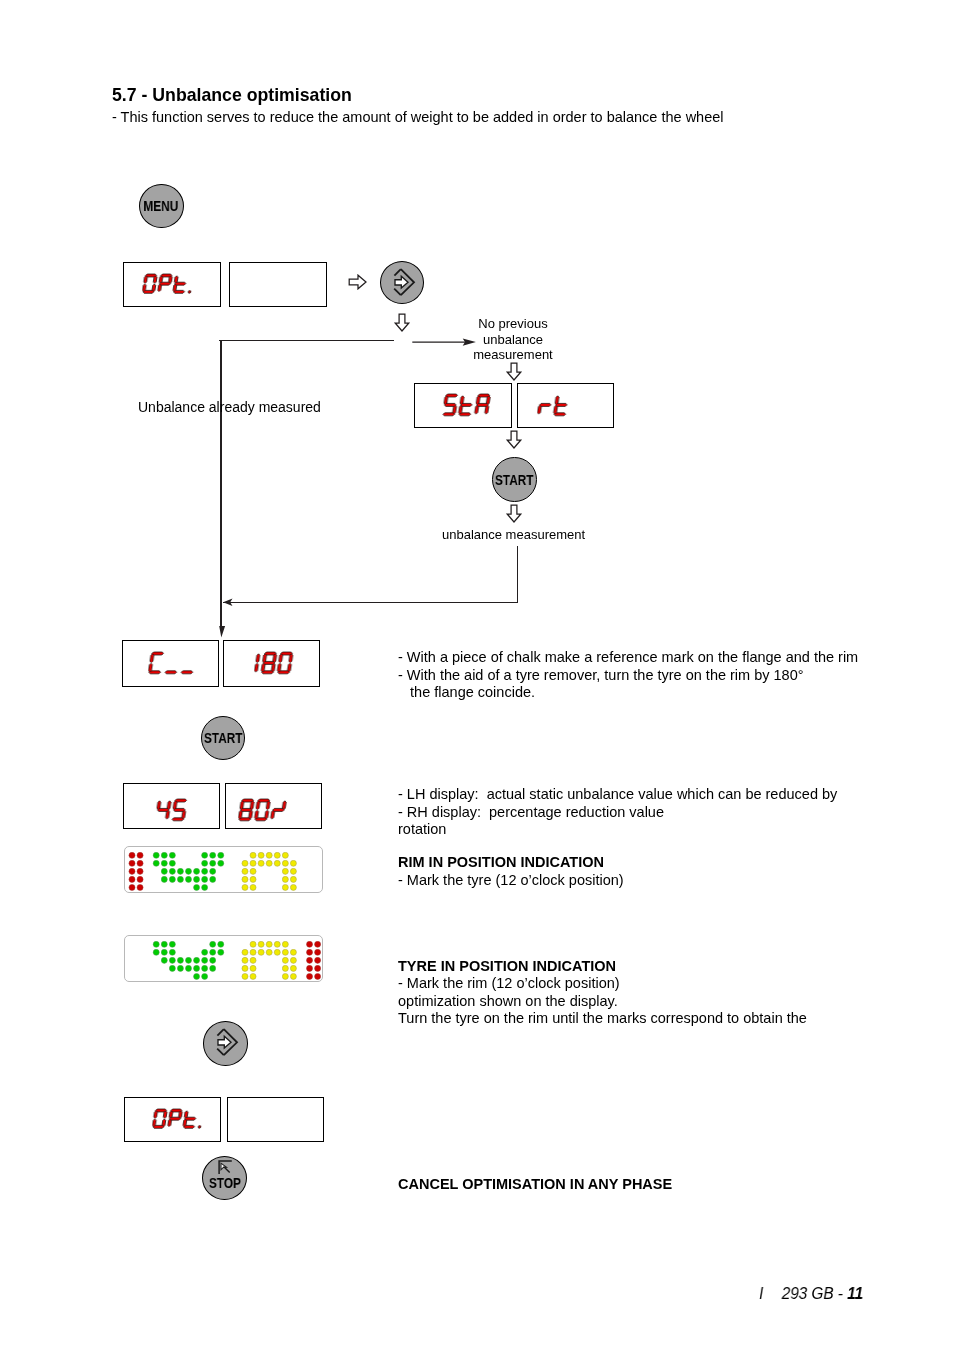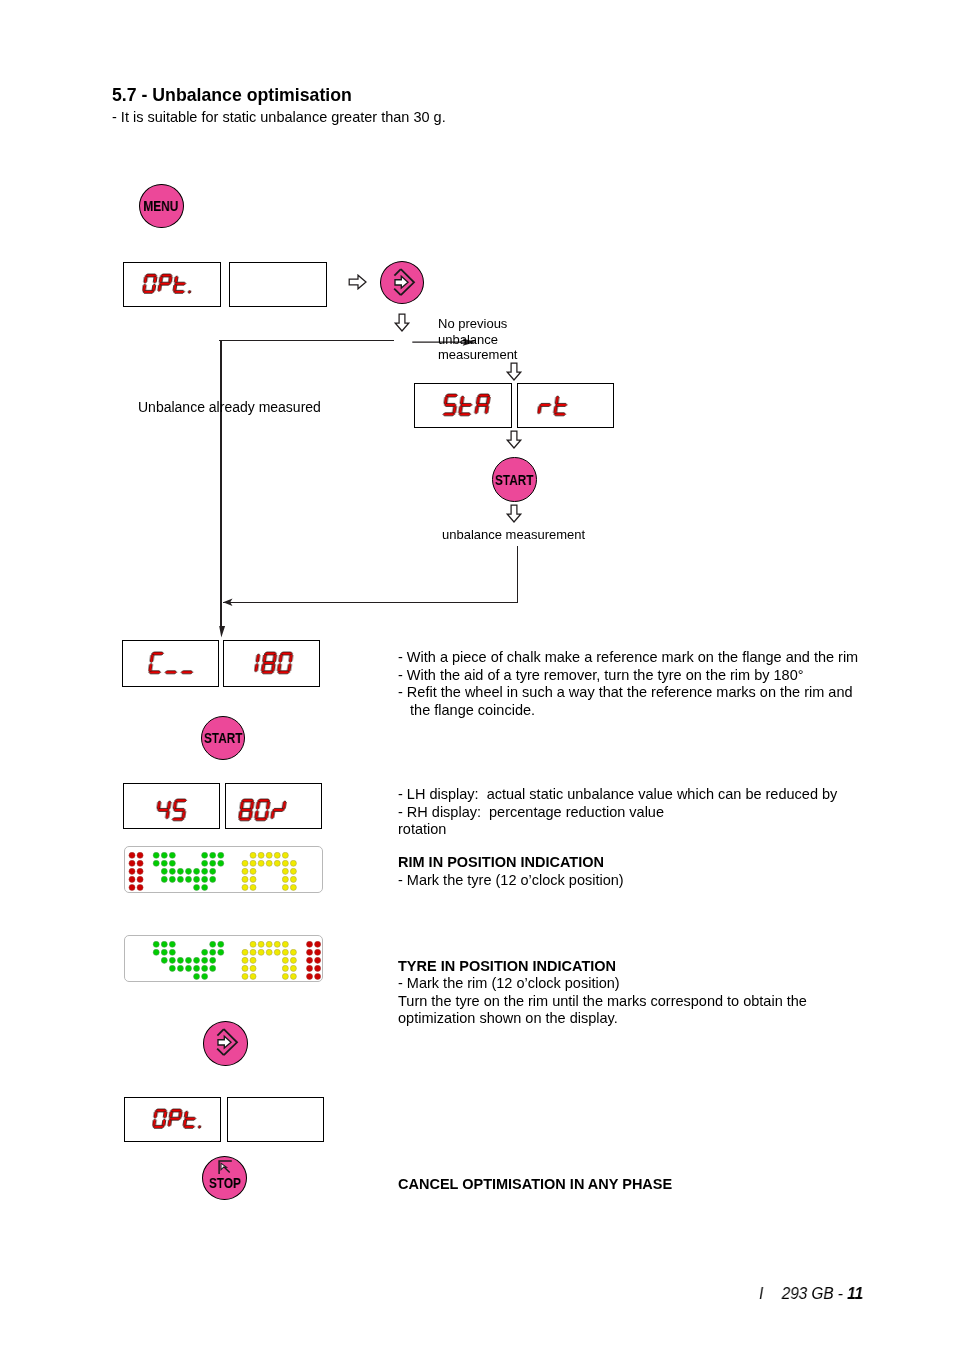--- a/index.html
+++ b/index.html
@@ -1,34 +1,34 @@
 <!DOCTYPE html>
 <html><head>
 <meta charset="utf-8">
 <title>Unbalance optimisation</title>
 <style>
   html,body{margin:0;padding:0;}
   body{width:954px;height:1351px;background:#ffffff;font-family:"Liberation Sans",sans-serif;color:#000;position:relative;overflow:hidden;}
   .abs{position:absolute;}
   body *{will-change:transform;}
   .seg-box{position:absolute;border:1.6px solid #000;background:#fff;box-sizing:border-box;}
-  .btn{position:absolute;border:1.4px solid #000;border-radius:50%;box-sizing:border-box;background:#ec4899;
+  .btn{position:absolute;border:1.4px solid #000;border-radius:50%;box-sizing:border-box;background:#a3a3a3;
        display:flex;align-items:center;justify-content:center;}
   .btn-lbl{font-weight:bold;font-size:15.5px;line-height:15.5px;transform:scaleX(0.764);display:block;white-space:nowrap;}
   .led-panel{position:absolute;border:1px solid #b8b8b8;border-radius:5px;background:#fff;box-sizing:border-box;}
   .line{position:absolute;background:#231f20;}
   .title{font-weight:bold;}
 </style>
 </head>
 <body>
 
 <div class="abs title" style="left:112.4px;top:85.5px;font-size:17.7px;line-height:18px;">5.7 - Unbalance optimisation</div>
 
 <div class="abs" style="left:112.3px;top:108.2px;font-size:14.5px;line-height:18px;">
-  <div>- It is suitable for static unbalance greater than 30 g.</div>
+  <div>- This function serves to reduce the amount of weight to be added in order to balance the wheel</div>
 </div>
 
 <div class="btn" style="left:139.4px;top:184.2px;width:44.6px;height:44.2px;">
   <span class="btn-lbl">MENU</span>
 </div>
 
 <div class="seg-box" style="left:123px;top:262px;width:98px;height:45px;"></div>
 <div class="abs" id="seg-opt-top" style="left:142px;top:273px;"><svg width="55.3" height="21.3" viewBox="0 0 55.3 21.3" xmlns="http://www.w3.org/2000/svg">
       <g transform="translate(2.97,1) skewX(-8.75)">
         <polygon points="2.23,0.00 10.28,0.00 11.75,1.48 10.28,2.95 2.23,2.95 0.75,1.48" fill="#ed0000" stroke="#16100f" stroke-width="0.75" stroke-linejoin="miter"></polygon>
@@ -71,21 +71,21 @@
 <div class="line" style="left:219px;top:340.3px;width:175px;height:1.3px;"></div>
 <div class="line" style="left:220.3px;top:340.3px;width:1.7px;height:287px;"></div>
 <svg class="abs" style="left:410px;top:334px;" width="70" height="16" viewBox="0 0 70 16">
   <path d="M2.3 8.1 L58.0 8.1" stroke="#231f20" stroke-width="1.35" fill="none"></path>
   <path d="M52.7 4.5 L65.9 8.1 L52.7 11.8 L55.0 8.1 Z" fill="#231f20"></path>
 </svg>
 <svg class="abs" style="left:214px;top:624px;" width="16" height="16" viewBox="0 0 16 16">
   <path d="M3.5 2.0 L11.1 2.0 L7.3 13.6 L5.2 2.0 Z" fill="#231f20"></path>
 </svg>
 
-<div class="abs" style="left:438px;top:316px;width:150px;text-align:left;font-size:13px;line-height:15.6px;">
+<div class="abs" style="left:438px;top:316px;width:150px;text-align:center;font-size:13px;line-height:15.6px;">
   <div>No previous</div>
   <div>unbalance</div>
   <div>measurement</div>
 </div>
 
 <svg class="abs" style="left:506px;top:362px;" width="16" height="19" viewBox="0 0 16 19">
   <path d="M5.1 1.2 L10.9 1.2 L10.9 10.0 L14.8 10.0 L8.0 18.0 L1.2 10.0 L5.1 10.0 Z" fill="#ffffff" stroke="#231f20" stroke-width="1.25" stroke-linejoin="miter"></path>
 </svg>
 
 <div class="abs" style="left:138px;top:400px;font-size:14px;line-height:15.6px;">Unbalance already measured</div>
@@ -382,38 +382,37 @@
     <path d="M1.1 14.1 L1.1 1.1 L13.8 1.1" fill="none" stroke="#1a1a1a" stroke-width="1.5" stroke-linecap="butt"></path>
     <path d="M3.0 3.2 L3.0 9.8 L5.3 7.5 L8.6 7.3 Z" fill="#ffffff" stroke="#1a1a1a" stroke-width="1.05" stroke-linejoin="miter"></path>
     <path d="M5.6 6.6 L11.7 12.6" fill="none" stroke="#1a1a1a" stroke-width="1.45"></path>
   </svg>
   <span class="btn-lbl">STOP</span>
 </div>
 
 <div class="abs" style="left:398px;top:648.5px;font-size:14.5px;line-height:17.5px;">
   <div>- With a piece of chalk make a reference mark on the flange and the rim</div>
   <div>- With the aid of a tyre remover, turn the tyre on the rim by 180°</div>
-  <div>- Refit the wheel in such a way that the reference marks on the rim and</div>
   <div style="white-space:pre">   the flange coincide.</div>
 </div>
 
 <div class="abs" style="left:398px;top:786px;font-size:14.5px;line-height:17.5px;">
   <div style="white-space:pre">- LH display:  actual static unbalance value which can be reduced by</div>
   <div style="white-space:pre">- RH display:  percentage reduction value</div>
   <div style="white-space:pre">rotation</div>
 </div>
 
 <div class="abs" style="left:398px;top:854px;font-size:14.5px;line-height:17.5px;font-weight:bold;">RIM IN POSITION INDICATION</div>
 <div class="abs" style="left:398px;top:872px;font-size:14.5px;line-height:17.5px;">- Mark the tyre (12 o’clock position)</div>
 
 <div class="abs" style="left:398px;top:957.5px;font-size:14.5px;line-height:17.5px;font-weight:bold;">TYRE IN POSITION INDICATION</div>
 <div class="abs" style="left:398px;top:974.5px;font-size:14.5px;line-height:17.5px;">
   <div>- Mark the rim (12 o’clock position)</div>
+  <div>optimization shown on the display.</div>
   <div>Turn the tyre on the rim until the marks correspond to obtain the</div>
-  <div>optimization shown on the display.</div>
 </div>
 
 <div class="abs" style="left:398px;top:1176px;font-size:14.5px;line-height:17.5px;font-weight:bold;">CANCEL OPTIMISATION IN ANY PHASE</div>
 
 <div class="abs" style="left:759px;top:1284px;font-size:17px;font-style:italic;transform:scaleX(0.9);transform-origin:left top;white-space:nowrap;">
   <span>I</span>
   <span style="display:inline-block;width:11px"></span>
   <span>293 GB -</span>
   <span style="font-weight:bold;">11</span>
 </div>

